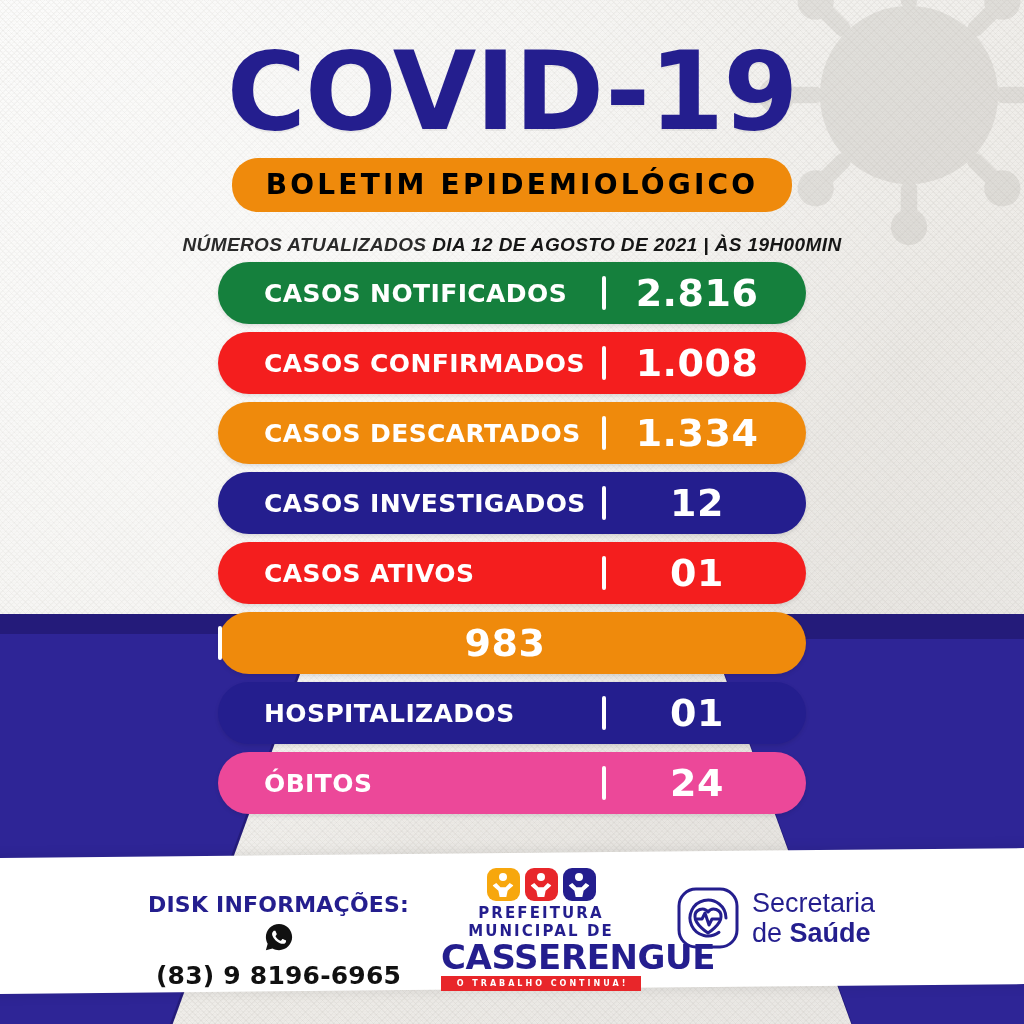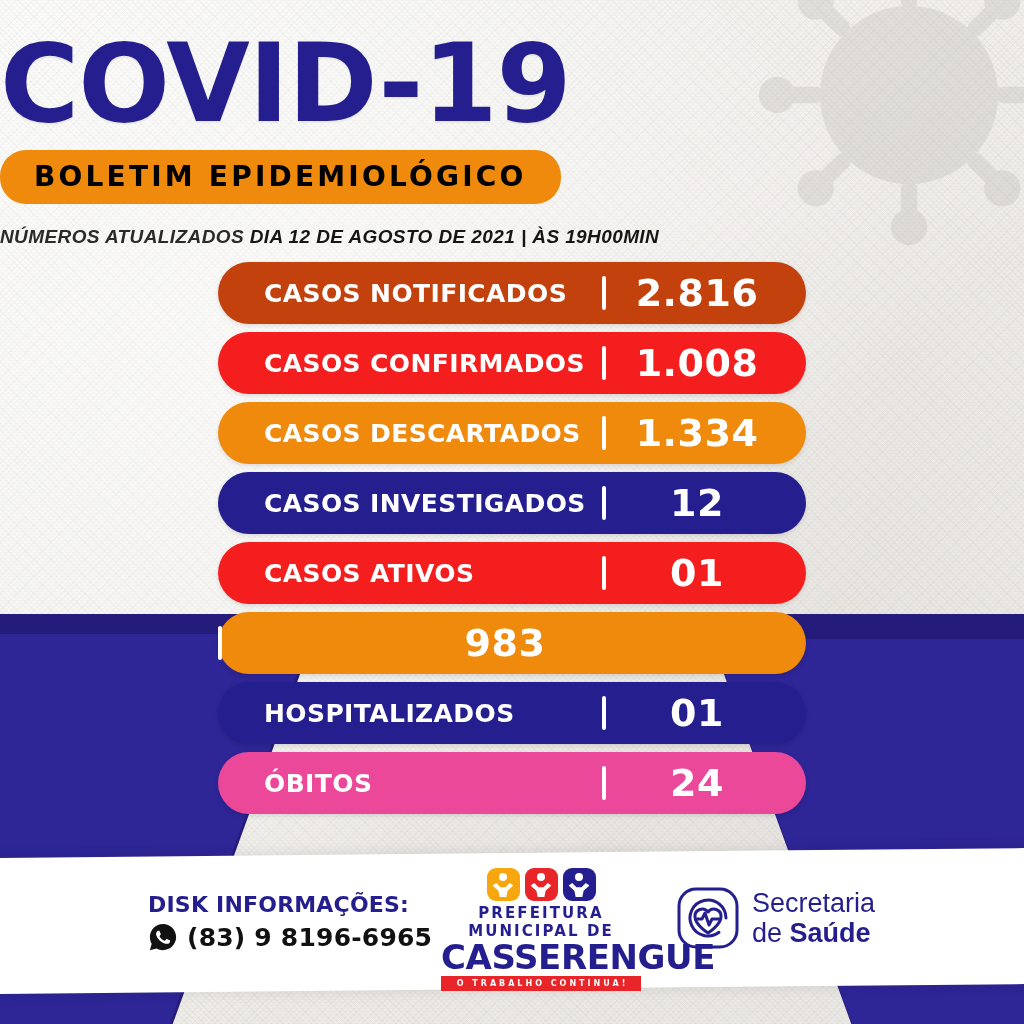--- a/index.html
+++ b/index.html
@@ -76,22 +76,22 @@
   .deco-right-light {
     right: -130px; bottom: -175px;
     width: 340px; height: 560px;
     background: #2e2596;
     transform: skewX(20deg);
   }
 
   
   .header {
     position: absolute;
-    top: 0; left: 0; right: 0;
-    text-align: left;
+    top: 8px; left: 0; right: 0;
+    text-align: center;
   }
   .covid-title {
     margin: 0;
     padding-top: 30px;
     color: #241e8e;
     font-size: 108px;
     font-weight: 900;
     letter-spacing: -1px;
     line-height: 1.0;
     font-family: "DejaVu Sans", sans-serif;
@@ -196,20 +196,21 @@
     font-size: 22px;
     font-weight: 900;
     letter-spacing: .2px;
     font-family: "DejaVu Sans", sans-serif;
   }
   .disk-phone-row {
     display: flex;
     align-items: center;
     gap: 9px;
     margin-top: 5px;
+    flex-direction: column;
   }
   .wa-icon { width: 30px; height: 30px; flex: 0 0 30px; }
   .disk-phone {
     color: #111111;
     font-size: 25px;
     font-weight: 900;
     letter-spacing: .2px;
     font-family: "DejaVu Sans", sans-serif;
   }
 
@@ -340,21 +341,21 @@
 
   <div class="header">
     <h1 class="covid-title">COVID-19</h1>
     <div class="subtitle-badge">BOLETIM EPIDEMIOLÓGICO</div>
     <div class="update-line">
       <span>NÚMEROS ATUALIZADOS </span><span class="strong">DIA 12 DE AGOSTO DE 2021 | ÀS 19H00MIN</span>
     </div>
   </div>
 
   <div class="stats" id="stats-list">
-      <div class="pill" style="background: #c2410c;">
+      <div class="pill" style="background: #15803d;">
         <div class="label">CASOS NOTIFICADOS</div>
         <div class="divider"></div>
         <div class="value">2.816</div>
       </div>
       <div class="pill" style="background: rgb(244, 30, 30);">
         <div class="label">CASOS CONFIRMADOS</div>
         <div class="divider"></div>
         <div class="value">1.008</div>
       </div>
       <div class="pill" style="background: rgb(239, 138, 12);">

